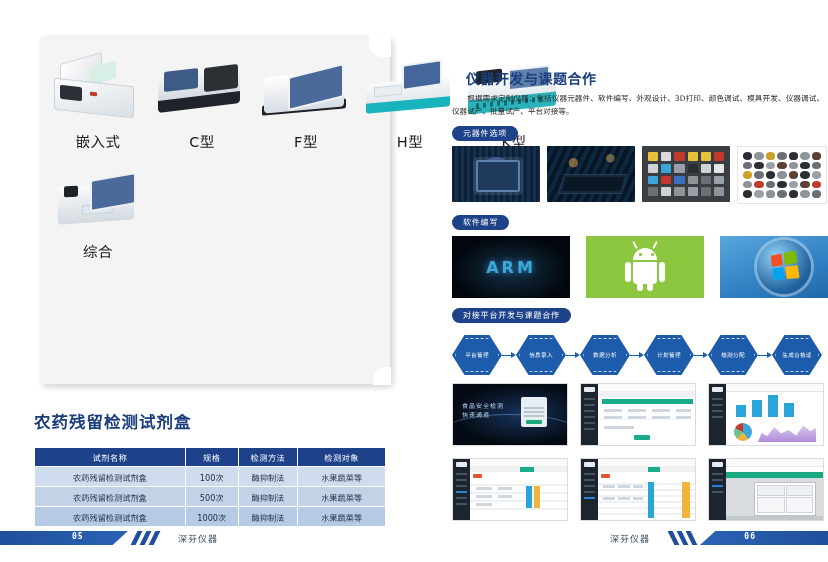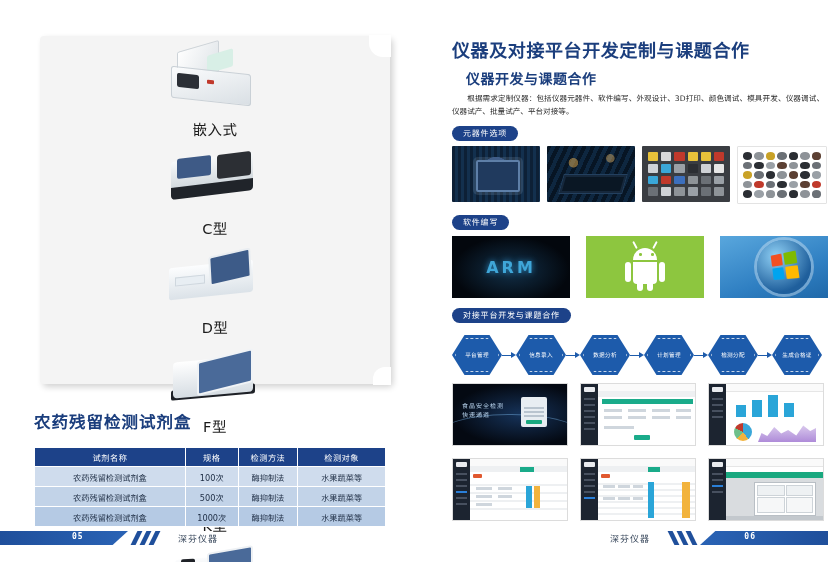--- a/index.html
+++ b/index.html
@@ -24,21 +24,21 @@
     content:"";position:absolute;right:-1px;top:-1px;width:22px;height:22px;
     background:#ffffff;border-bottom-left-radius:14px;
   }
   .product-panel::before{ 
     content:"";position:absolute;right:-1px;bottom:-1px;width:18px;height:18px;
     background:#ffffff;border-top-left-radius:12px;
   }
 
   .prod-grid{
     position:absolute;left:6px;top:8px;width:338px;height:332px;
-    display:grid;grid-template-columns:repeat(1,1fr);grid-template-rows:repeat(3,1fr);
+    display:grid;grid-template-columns:repeat(5,1fr);grid-template-rows:repeat(3,1fr);
   }
   .prod-cell{display:flex;flex-direction:column;align-items:center;justify-content:flex-end;padding-bottom:4px;}
   .prod-art{width:104px;height:72px;position:relative;margin-bottom:2px;}
   .prod-label{font-size:14.5px;color:#1a1a1a;letter-spacing:.5px;font-family:"DejaVu Sans","Liberation Sans",sans-serif;}
 
   
   .dev{position:absolute;}
 
   
   .a-lid{left:14px;top:2px;width:40px;height:30px;background:linear-gradient(120deg,#fefefe,#dfe4e8);transform:skewY(-16deg);border:1px solid #cdd3d8;border-radius:2px;}
@@ -267,38 +267,39 @@
         <div class="prod-cell">
           <div class="prod-art">
             <div class="dev c-body"></div>
               <div class="dev c-black"></div>
             <div class="dev c-scr"></div>
               <div class="dev c-dark"></div>
           </div>
           <div class="prod-label">C型</div>
         </div>
 
-        <div class="prod-cell">
-          <div class="prod-art">
-            <div class="dev d-body"></div>
-              <div class="dev d-strip"></div>
-              <div class="dev d-scr"></div>
-          </div>
-          <div class="prod-label">D型</div>
-        </div>
 
         <div class="prod-cell">
           <div class="prod-art">
             <div class="dev f-black"></div>
               <div class="dev f-body"></div>
               <div class="dev f-scr"></div>
           </div>
           <div class="prod-label">F型</div>
         </div>
 
+        <div class="prod-cell">
+          <div class="prod-art">
+            <div class="dev h-body"></div>
+              <div class="dev h-teal"></div>
+            <div class="dev h-win"></div>
+              <div class="dev h-scr"></div>
+          </div>
+          <div class="prod-label">H型</div>
+        </div>
 
 
         <div class="prod-cell">
           <div class="prod-art">
             <div class="dev k-body"></div>
               <div class="dev k-teal"></div>
             <div class="dev k-dark"></div>
               <div class="dev k-scr"></div>
               <div class="dev k-ports"></div>
           </div>
@@ -359,21 +360,20 @@
         <i style="left:0"></i>
           <i style="left:9px"></i>
           <i style="left:18px"></i>
       </div>
       <div class="fl-brand">深芬仪器</div>
     </div>
   </div>
 
   <div class="right-page">
 
-    <div class="r-title">仪器及对接平台开发定制与课题合作</div>
     <div class="r-sub">仪器开发与课题合作</div>
     <div class="r-para">根据需求定制仪器：包括仪器元器件、软件编写、外观设计、3D打印、颜色调试、模具开发、仪器调试、仪器试产、批量试产、平台对接等。</div>
 
     <div class="pill" style="left:38px;top:126px;">元器件选项</div>
     <div class="imgrow" style="left:38px;top:146px;">
       <div class="shot pcb1"></div>
       <div class="shot pcb2"></div>
       <div class="shot comp3">
         <div class="dots">
           <i style="background:#e8c23a"></i>

